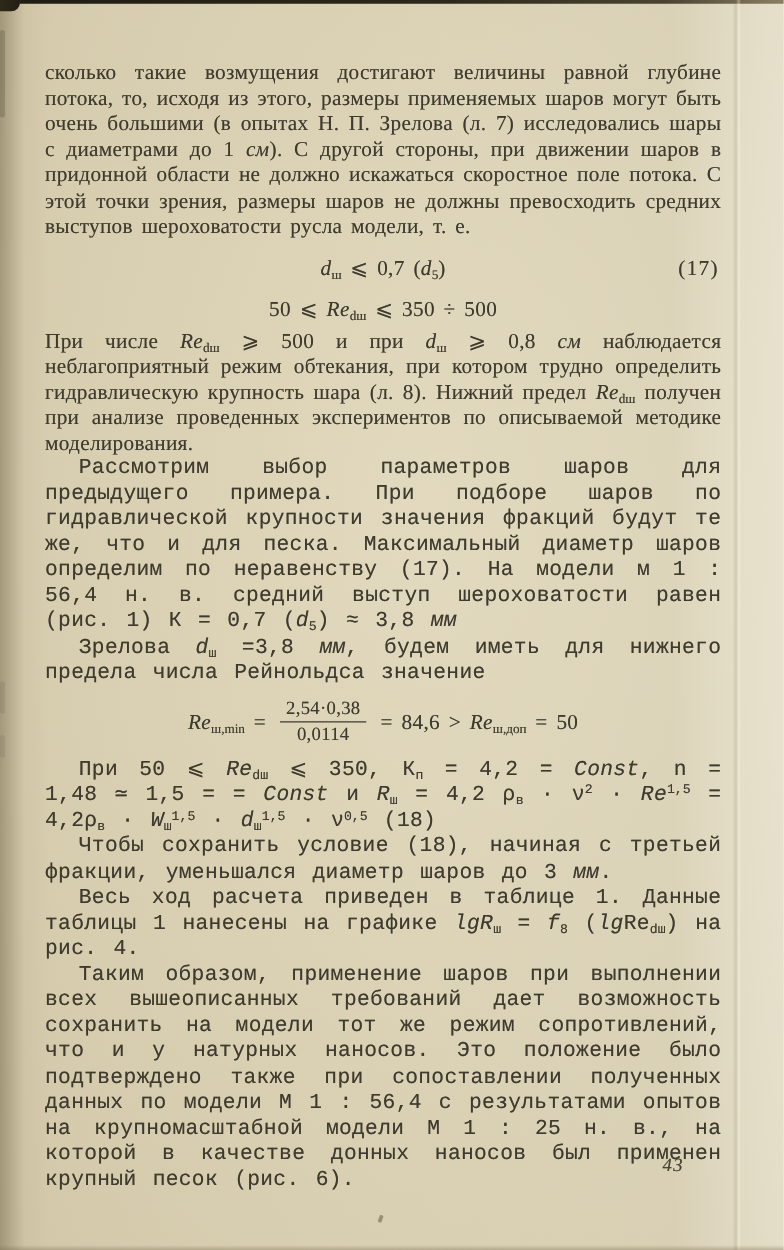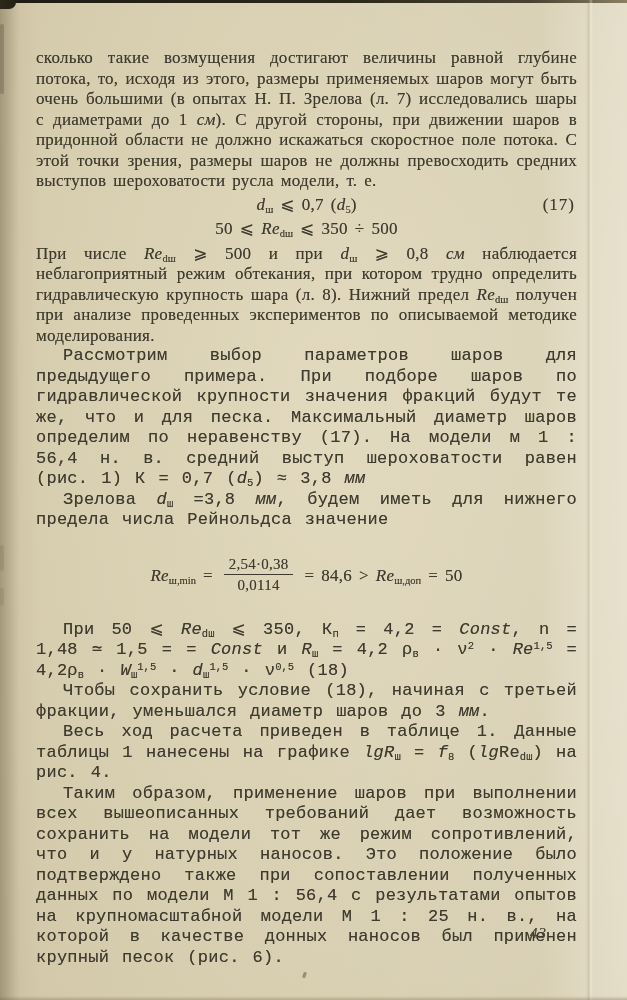--- a/index.html
+++ b/index.html
@@ -25,27 +25,27 @@
   .speck{position:absolute;left:303px;top:972px;width:3px;height:6px;background:rgba(100,90,65,0.55);transform:rotate(20deg);border-radius:1px;}
   
   .text-col{
     position:absolute;left:36px;top:48px;width:541px;
     color:#3e3a2e;font-size:17px;line-height:20.5px;
     text-align:justify;letter-spacing:0.25px;word-spacing:2.5px;
     text-shadow:0 0 0.5px rgba(62,58,46,0.55);
   }
   .para{margin:0;}
   .indent{text-indent:27px;font-family:Liberation Mono, monospace;}
-  .formula{position:relative;text-align:center;margin:3px 0 4px 0;text-indent:0;}
+  .formula{position:relative;text-align:center;margin:13px 0 4px 0;text-indent:0;}
   .formula .eqno{position:absolute;right:2px;top:0;letter-spacing:1px;}
   .formula-tall{margin:8px 0 9px 0;font-family:Liberation Serif, serif;}
   .r-i{font-style:italic;}
   .r-sub{font-size:0.62em;vertical-align:-0.32em;letter-spacing:0;line-height:0;}
   .r-sup{font-size:0.62em;vertical-align:0.5em;letter-spacing:0;line-height:0;}
-  .frac{display:inline-block;vertical-align:-0.65em;text-align:center;font-size:0.88em;line-height:1.25;margin:16px 4px;}
+  .frac{display:inline-block;vertical-align:-0.65em;text-align:center;font-size:0.88em;line-height:1.25;margin:0 4px;}
   .frac .num{display:block;border-bottom:1.4px solid #3e3a2e;padding:0 5px 1px 5px;}
   .frac .den{display:block;padding:1px 5px 0 5px;}
   .page-number{position:absolute;left:530px;top:925px;color:#4a4435;font-size:15px;letter-spacing:1px;text-shadow:0 0 0.5px rgba(74,68,53,0.5);font-style:italic;}
 </style>
 </head>
 <body>
 
 <div class="page">
 
   <div class="top-edge"></div>

